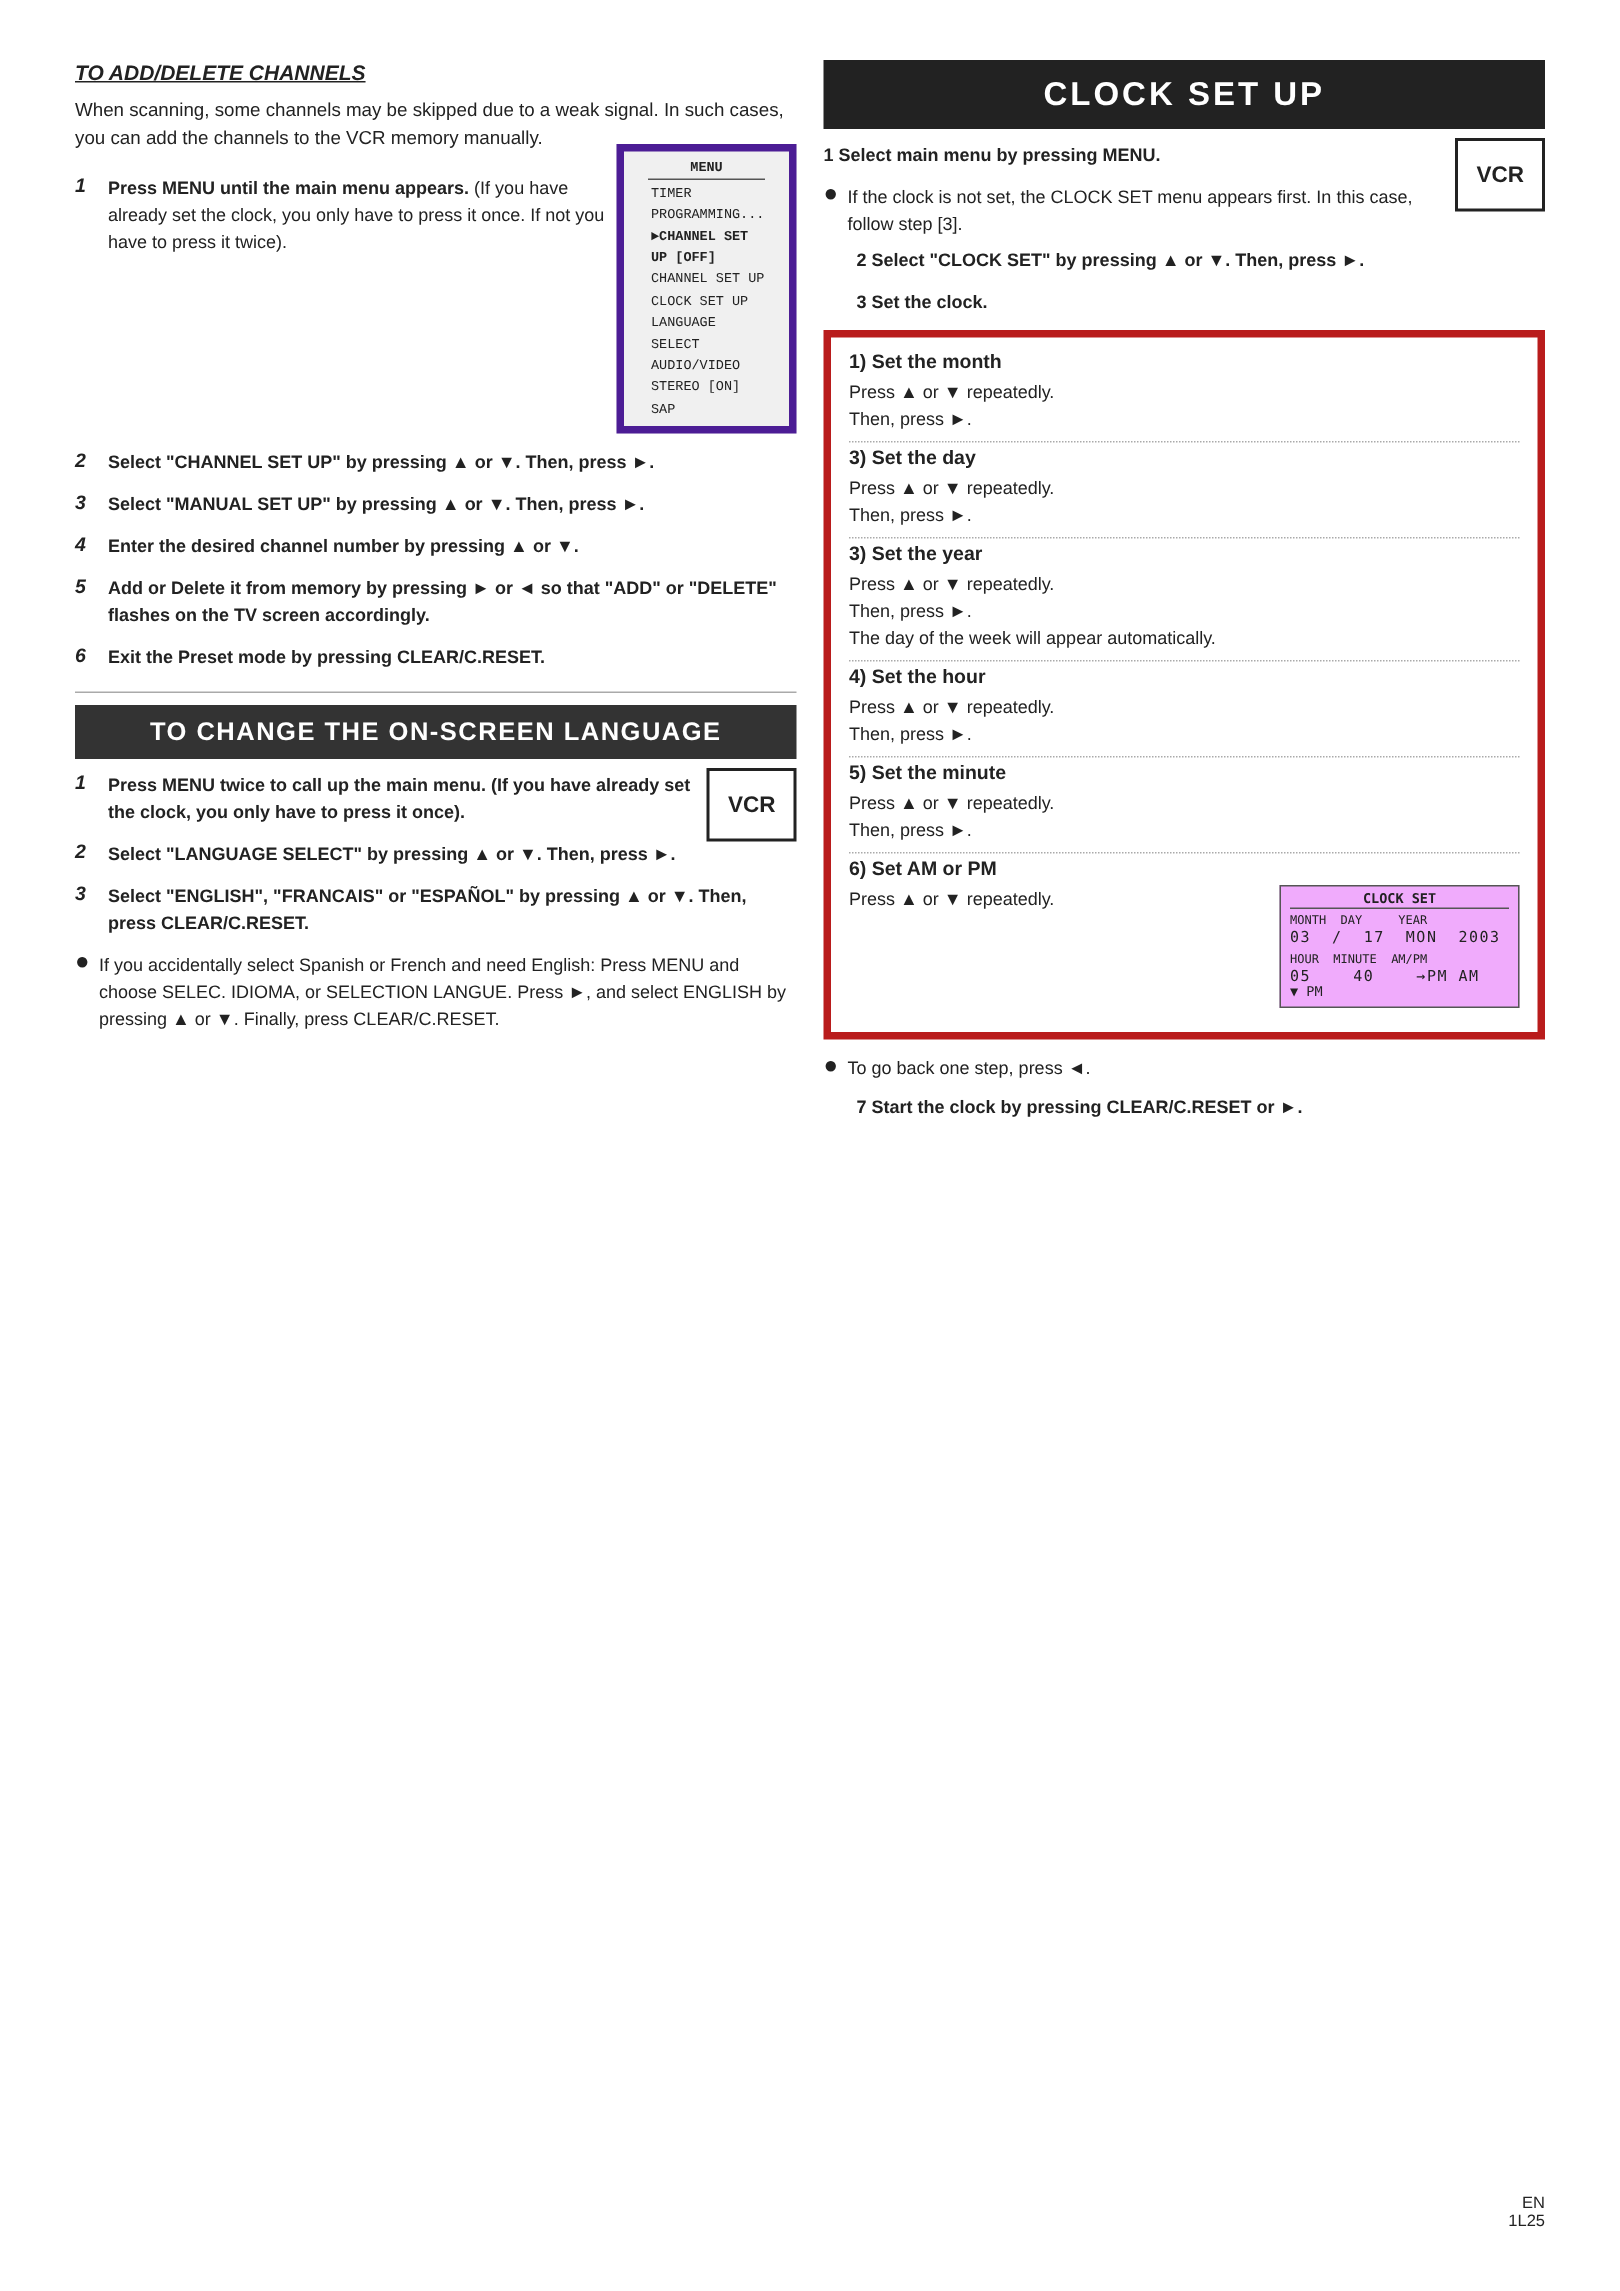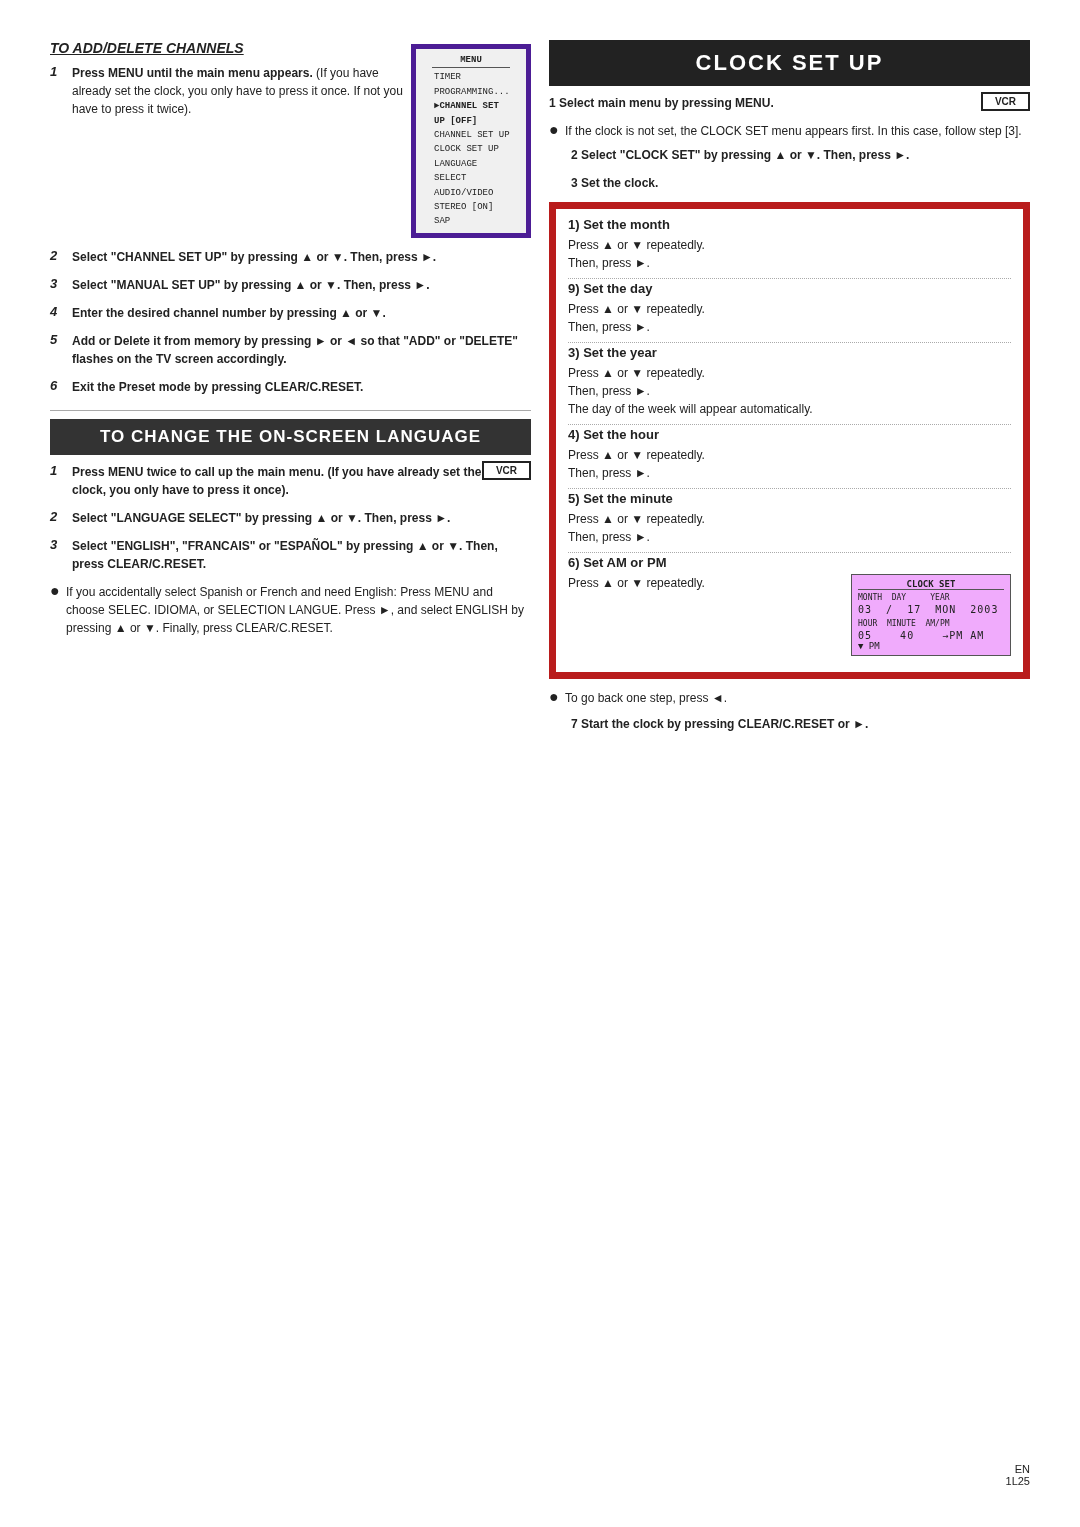--- a/index.html
+++ b/index.html
@@ -54,22 +54,22 @@
       text-align: center;
       padding: 8px 20px;
       font-size: 17px;
       font-weight: bold;
       letter-spacing: 1px;
       margin-bottom: 6px;
     }
     .vcr-badge {
       border: 2px solid #222;
       display: inline-block;
-      padding: 2px 12px;
-      font-size: 10px;
+      padding: 14px 12px;
+      font-size: 15px;
       font-weight: bold;
       float: right;
       margin-bottom: 6px;
     }
     .vcr-badge-wrap {
       text-align: right;
       margin-bottom: 8px;
     }
     
     .intro-text {
@@ -152,21 +152,21 @@
       border-bottom: 1px dotted #aaa;
     }
     .clock-step-section:last-child {
       border-bottom: none;
     }
     .clock-step-text {
       font-size: 12px;
       line-height: 1.5;
     }
     .clock-steps-box {
-      border: 7px solid #b91c1c;
+      border: 5px solid #b91c1c;
       padding: 8px 12px;
       margin-bottom: 10px;
     }
     
     .clock-display {
       border: 1px solid #555;
       background: #f0abfc;
       width: 160px;
       float: right;
       margin-left: 10px;
@@ -217,20 +217,21 @@
 </head>
 <body>
 
 <div class="page">
   <div class="two-col">
 
     <div class="left-col">
 
       <div>
         <div class="section-title-italic">TO ADD/DELETE CHANNELS</div>
+        <p class="intro-text">When scanning, some channels may be skipped due to a weak signal. In such cases, you can add  the channels to the VCR memory manually.</p>
 
         <div class="step">
           <div class="step-num">1</div>
           <div class="step-content">
             <b>Press MENU until the main menu appears.</b>
             
             <div class="menu-img">
               <div class="menu-title">MENU</div>
               <div class="menu-item">TIMER PROGRAMMING...</div>
               <div class="menu-item selected">►CHANNEL SET UP [OFF]</div>
@@ -352,21 +353,21 @@
       <div class="clock-steps-box">
 
         <div class="clock-step-section">
           <div class="clock-step-label">1) Set the month</div>
           <div class="clock-step-text">
             Press ▲ or ▼ repeatedly.<br>Then, press ►.
           </div>
         </div>
 
         <div class="clock-step-section">
-          <div class="clock-step-label">9) Set the day</div>
+          <div class="clock-step-label">3) Set the day</div>
           <div class="clock-step-text">
             Press ▲ or ▼ repeatedly.<br>Then, press ►.
           </div>
         </div>
 
         <div class="clock-step-section">
           <div class="clock-step-label">3) Set the year</div>
           <div class="clock-step-text">
             Press ▲ or ▼ repeatedly.<br>Then, press ►.<br>The day of the week will appear automatically.
           </div>

